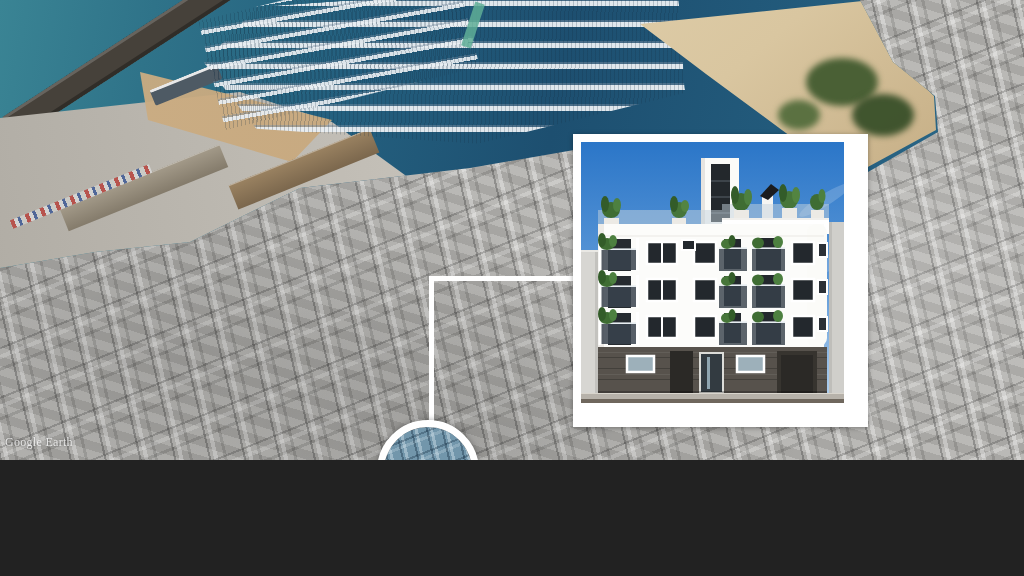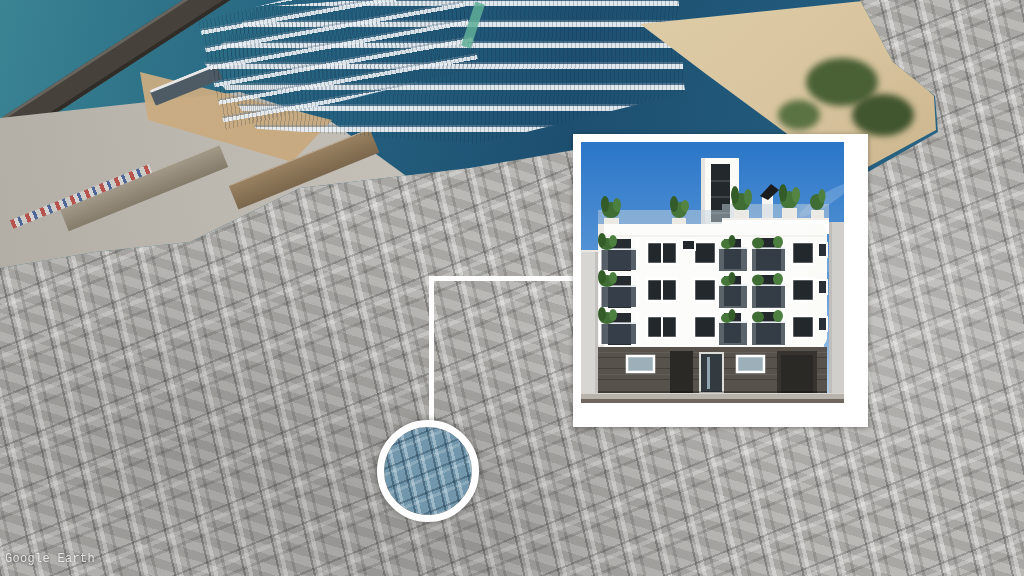--- a/index.html
+++ b/index.html
@@ -1,18 +1,18 @@
 <!DOCTYPE html>
 <html style="--city-gray: #b2b1ae; --sea-teal: #3a8494; --sea-deep: #1d4f70; --shallow-turquoise: #7ac2cb; --sand: #d9c6a0; --sky-top: #2b76c8; --sky-low: #b5d2ee; --facade-white: #fcfcfa; --ground-dark: #57524c; --window-dark: #23282d; --railing-glass: #39434d; --plant-green: #47763a; --marker-tint: #7296ab; --marker-ring: #ffffff; --connector-white: #ffffff; --inset-border: #ffffff; --road-brown: #6f675d;"><head>
 <meta charset="utf-8">
 <style>
   html,body{margin:0;padding:0;background:#222;}
   #stage{
-    position:relative;width:1024px;height:576px;overflow:hidden;
-    font-family:Liberation Mono, monospace;
+    position:relative;width:1024px;height:460px;overflow:hidden;
+    font-family:Liberation Serif, serif;
     background:var(--city-gray,#b2b1ae);
   }
   
   .city{
     position:absolute;inset:0;z-index:0;
     background-color:var(--city-gray,#b2b1ae);
     background-image:
       radial-gradient(700px 380px at 18% 78%, rgba(0,0,0,.12), transparent 62%),
       radial-gradient(620px 320px at 84% 55%, rgba(255,255,255,.14), transparent 60%),
       radial-gradient(520px 300px at 48% 95%, rgba(0,0,0,.10), transparent 60%),

